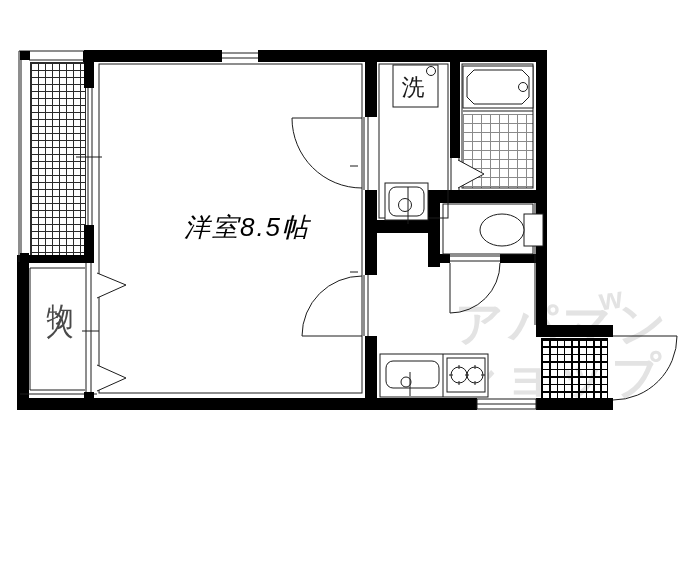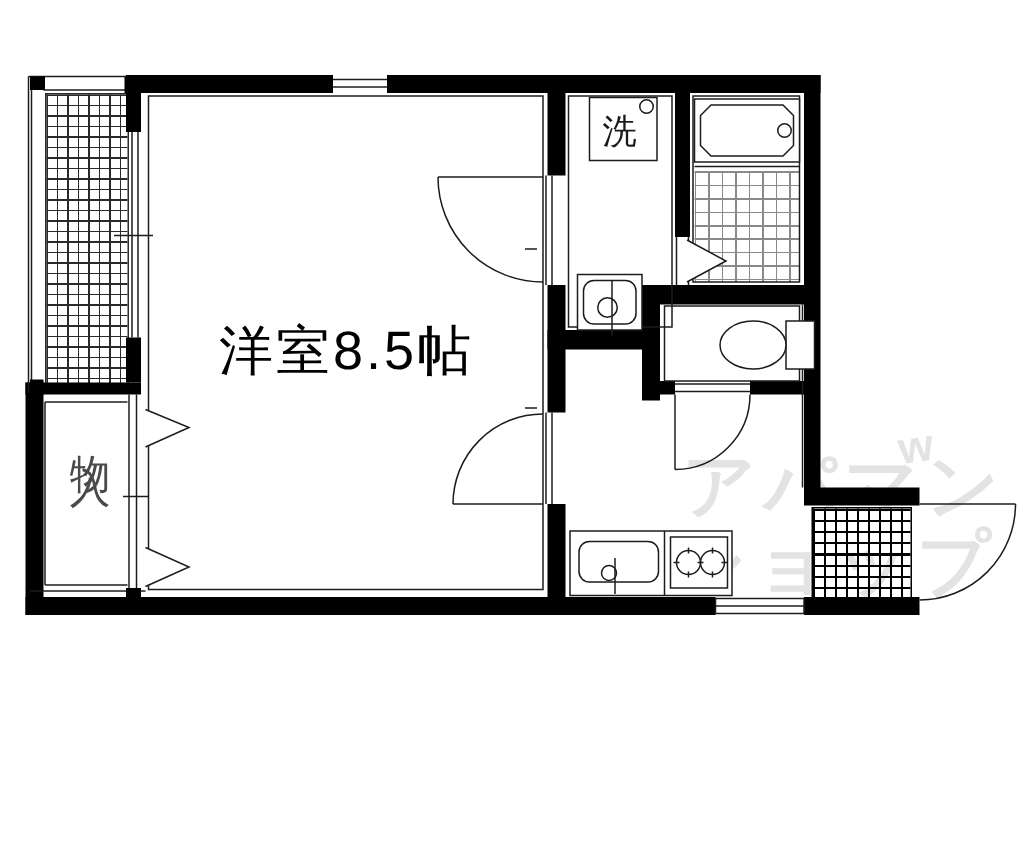--- a/index.html
+++ b/index.html
@@ -19,21 +19,21 @@
   .genkan-grid{left:541px;top:338px;width:65px;height:60px;border:1px solid #000;
     background:
       repeating-linear-gradient(to right,#000 0 1.5px,transparent 1.5px 7.3px),
       repeating-linear-gradient(to bottom,#000 0 1.5px,transparent 1.5px 7.5px);}
   .bathtile-grid{left:463px;top:114px;width:70px;height:74px;
     background:
       repeating-linear-gradient(to right,#8a8a8a 0 1px,transparent 1px 9px),
       repeating-linear-gradient(to bottom,#8a8a8a 0 1px,transparent 1px 9px);}
   
   .label{position:absolute;z-index:4;color:#000;}
-  .room-label{left:136px;top:210px;width:190px;text-align:center;font-size:36px;letter-spacing:2px;}
+  .room-label{left:152px;top:210px;width:190px;text-align:center;font-size:26px;letter-spacing:2px;font-style:italic;}
   .closet-label{left:42px;top:282px;font-size:27px;color:#4a4a4a;writing-mode:vertical-rl;
                 text-orientation:upright;letter-spacing:7px;}
   .washer-label{left:396px;top:72px;width:34px;text-align:center;font-size:23px;color:#1a1a1a;}
   
   .wm{position:absolute;z-index:1;color:#e3e3e3;font-weight:bold;white-space:nowrap;}
   .wm1{left:455px;top:292px;font-size:48px;letter-spacing:5px;}
   .wm2{left:449px;top:344px;font-size:48px;letter-spacing:5px;}
   .wmk{left:599px;top:282px;font-size:30px;transform:rotate(-8deg);}
 </style>
 </head>

